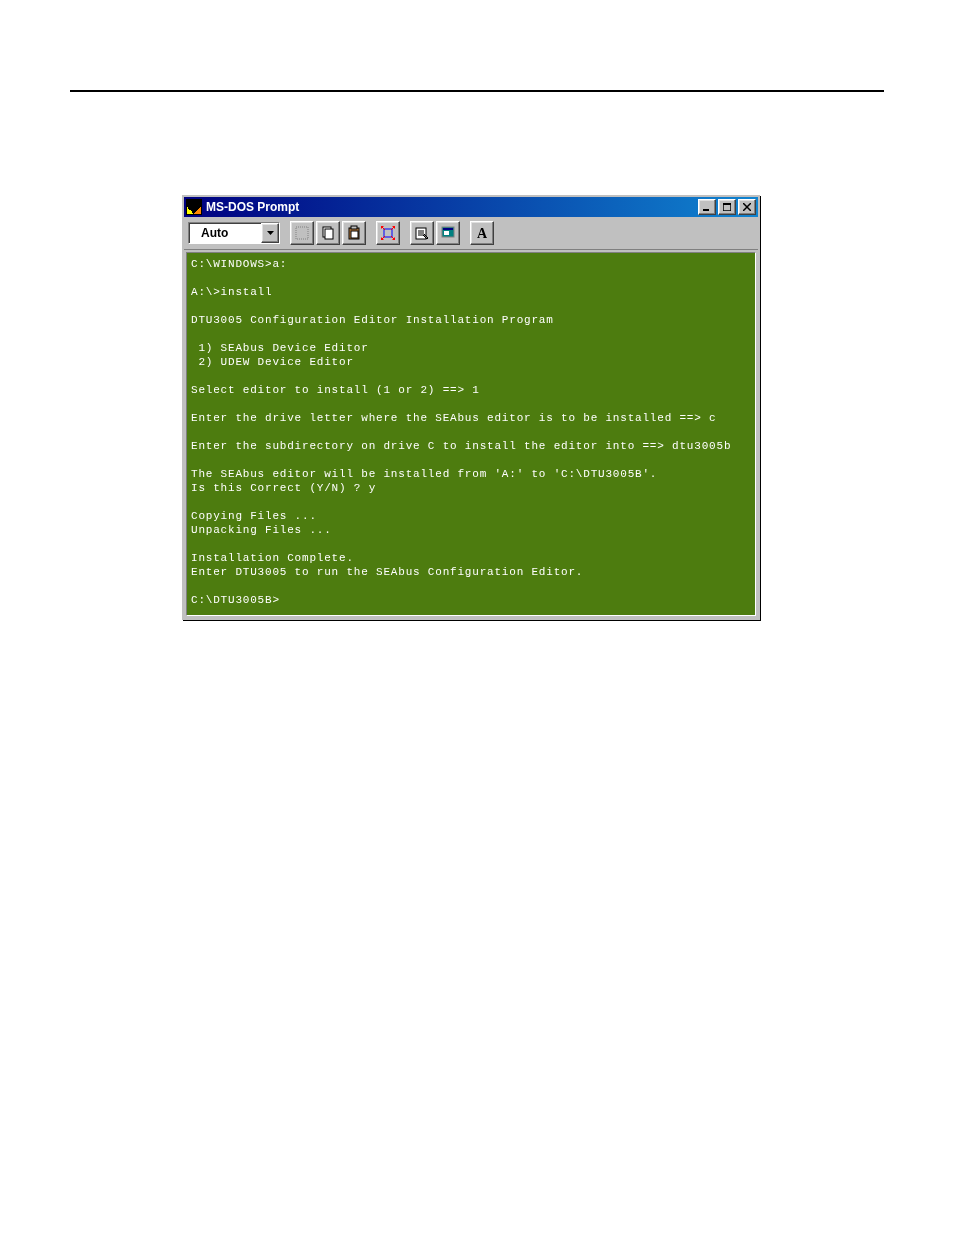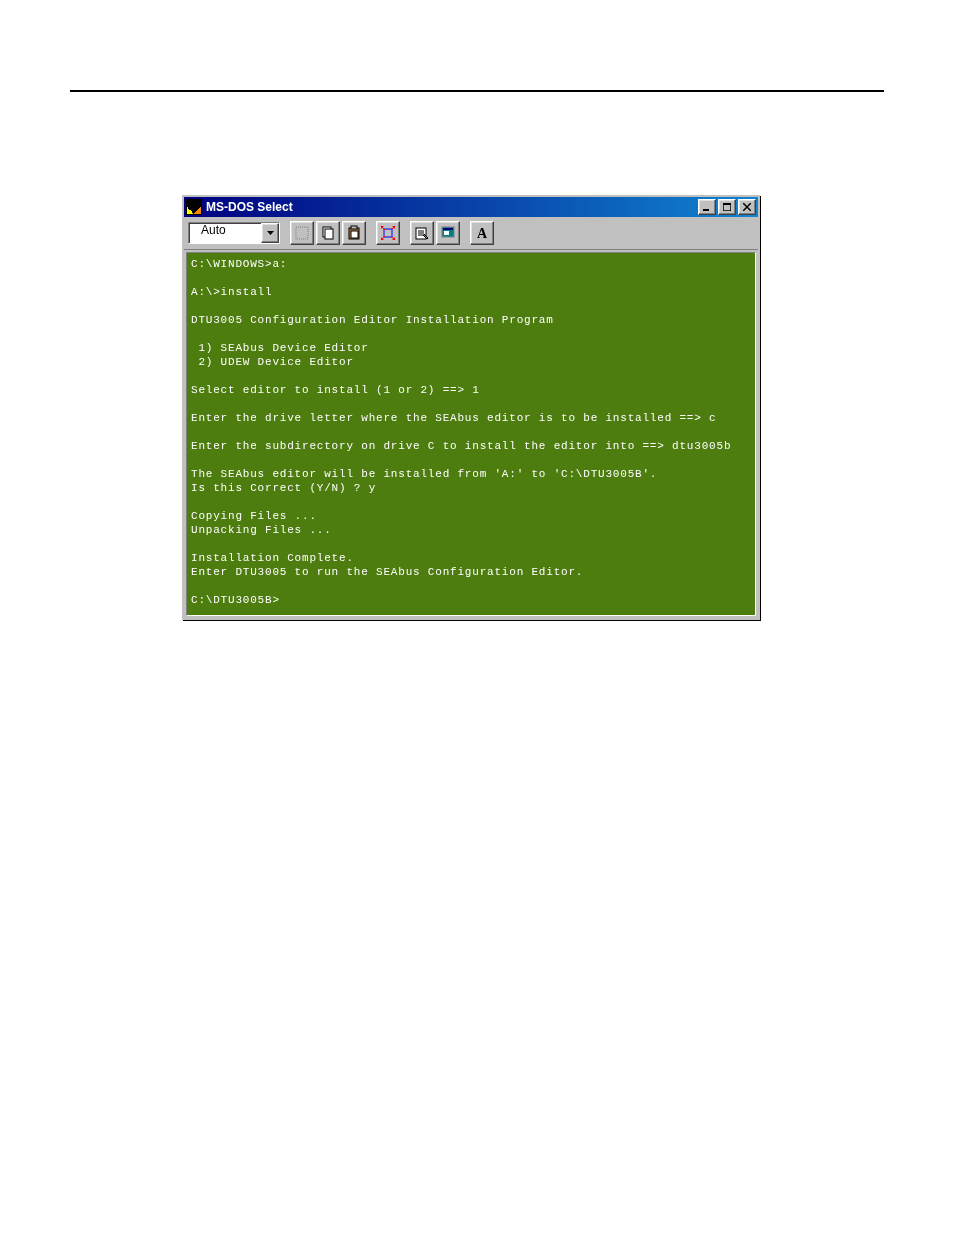--- a/index.html
+++ b/index.html
@@ -89,24 +89,26 @@
     gap: 2px;
     border-bottom: 1px solid #808080;
   }
   .combo {
     display: flex;
     background: #fff;
     border: 1px solid;
     border-color: #808080 #fff #fff #808080;
     box-shadow: inset 1px 1px 0 #404040;
     height: 20px;
+    align-items: center;
     padding-left: 12px;
     font-size: 12px;
     width: 78px;
     justify-content: space-between;
+    font-weight: bold;
   }
   .combo .dd-btn {
     width: 16px;
     height: 18px;
     background: #c0c0c0;
     border: 1px solid;
     border-color: #fff #404040 #404040 #fff;
     box-shadow: inset -1px -1px 0 #808080, inset 1px 1px 0 #dfdfdf;
     display: flex;
     align-items: center;
@@ -144,21 +146,21 @@
   }
 </style>
 </head>
 <body>
 
 <div class="page-rule"></div>
 
 <div class="window">
   <div class="titlebar">
     <span class="app-icon"></span>
-    <span class="title-text">MS-DOS Select</span>
+    <span class="title-text">MS-DOS Prompt</span>
     <div class="win-buttons">
       <div class="win-btn">
         <svg viewBox="0 0 8 8">
             <rect x="0" y="6" width="6" height="2" fill="#000"></rect>
           </svg>
       </div>
       <div class="win-btn">
         <svg viewBox="0 0 8 8">
             <rect x="0" y="0" width="8" height="8" fill="none" stroke="#000" stroke-width="1.5"></rect>
             <rect x="0" y="0" width="8" height="2" fill="#000"></rect>

